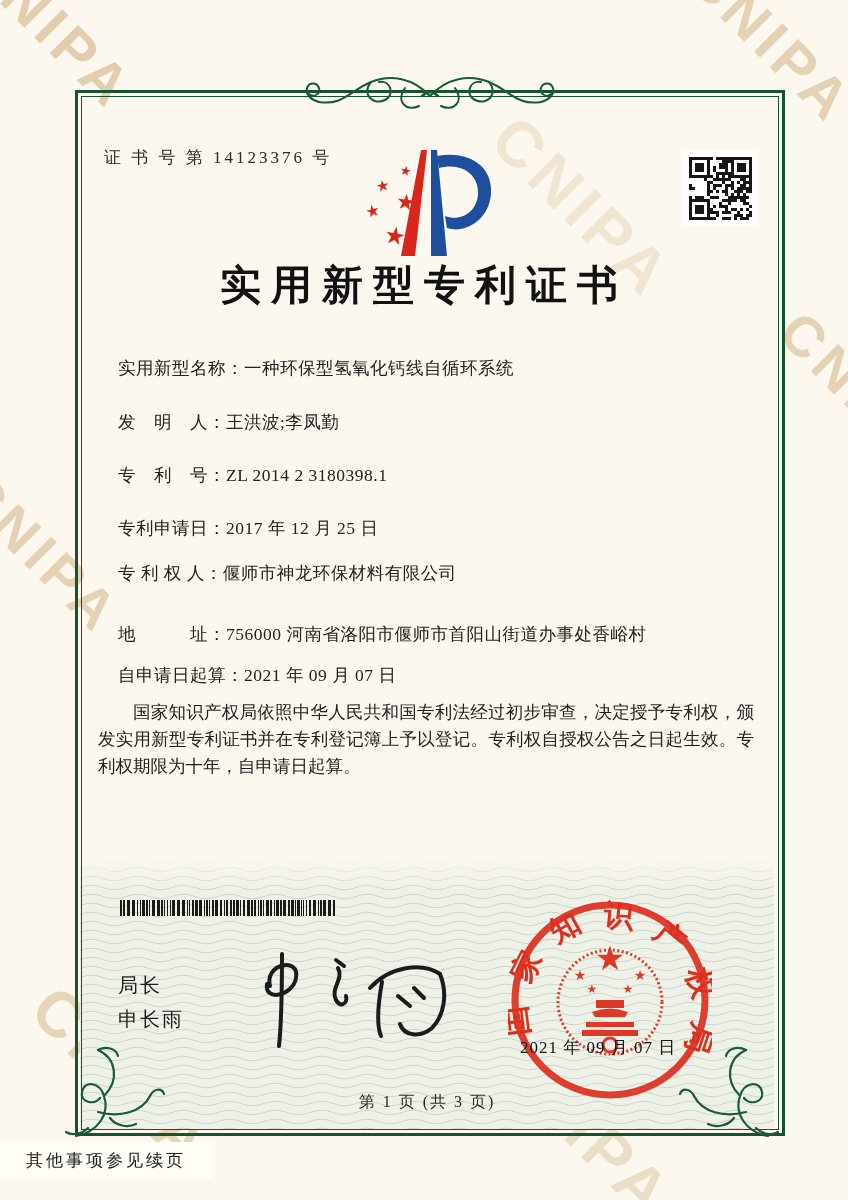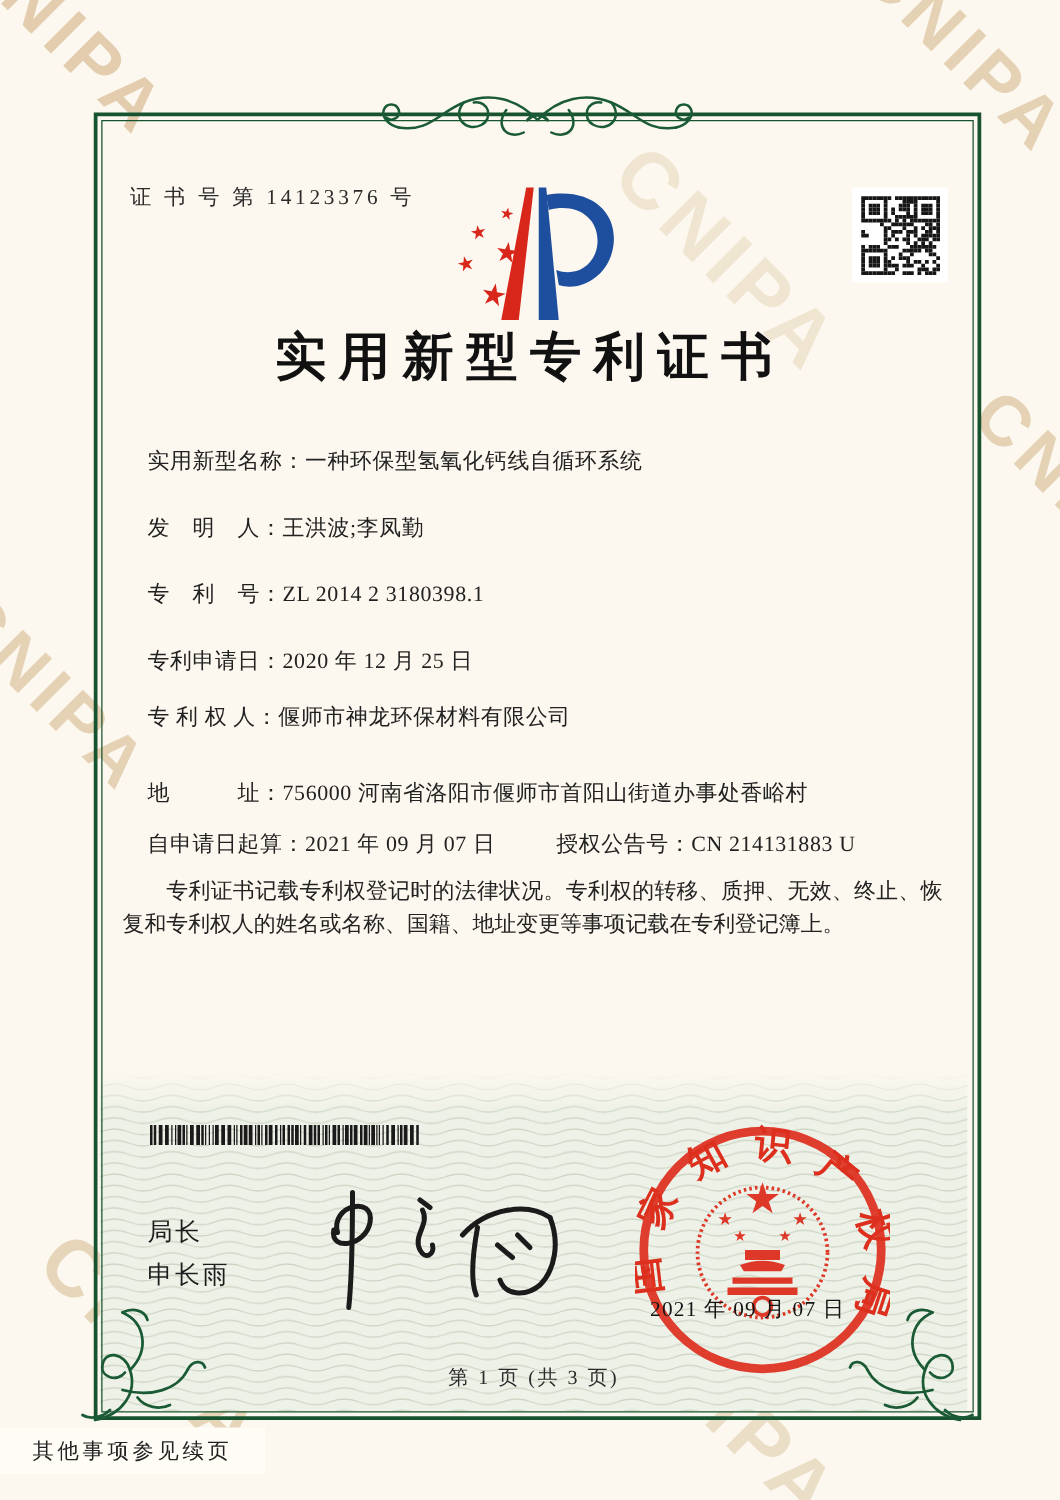--- a/index.html
+++ b/index.html
@@ -618,38 +618,35 @@
 <div class="abs row r0">
   <span class="lbl">实用新型名称：</span><span class="val">一种环保型氢氧化钙线自循环系统</span>
 </div>
 <div class="abs row r1">
   <span class="lbl">发　明　人：</span><span class="val">王洪波;李凤勤</span>
 </div>
 <div class="abs row r2">
   <span class="lbl">专　利　号：</span><span class="val">ZL 2014 2 3180398.1</span>
 </div>
 <div class="abs row r3">
-  <span class="lbl">专利申请日：</span><span class="val">2020 年 12 月 25 日</span>
+  <span class="lbl">专利申请日：</span><span class="val">2017 年 12 月 25 日</span>
 </div>
 <div class="abs row r4">
   <span class="lbl">专 利 权 人：</span><span class="val">偃师市神龙环保材料有限公司</span>
 </div>
 <div class="abs row r5">
   <span class="lbl">地　　　址：</span><span class="val">756000 河南省洛阳市偃师市首阳山街道办事处香峪村</span>
 </div>
 
 <div class="abs row grant">
   <span>自申请日起算：</span><span>2021 年 09 月 07 日</span>
-  <span class="right">
-    <span>授权公告号：</span><span>CN 214131883 U</span>
-  </span>
 </div>
 
 <div class="abs paras">
-  <p>专利证书记载专利权登记时的法律状况。专利权的转移、质押、无效、终止、恢复和专利权人的姓名或名称、国籍、地址变更等事项记载在专利登记簿上。</p>
+  <p>国家知识产权局依照中华人民共和国专利法经过初步审查，决定授予专利权，颁发实用新型专利证书并在专利登记簿上予以登记。专利权自授权公告之日起生效。专利权期限为十年，自申请日起算。</p>
 </div>
 
 <div class="abs barcode" id="barcode">
     <i style="width: 2px; background: rgb(26, 26, 26);"></i>
     <i style="width: 1px;"></i>
     <i style="width: 2px; background: rgb(26, 26, 26);"></i>
     <i style="width: 2px;"></i>
     <i style="width: 3px; background: rgb(26, 26, 26);"></i>
     <i style="width: 2px;"></i>
     <i style="width: 3px; background: rgb(26, 26, 26);"></i>

